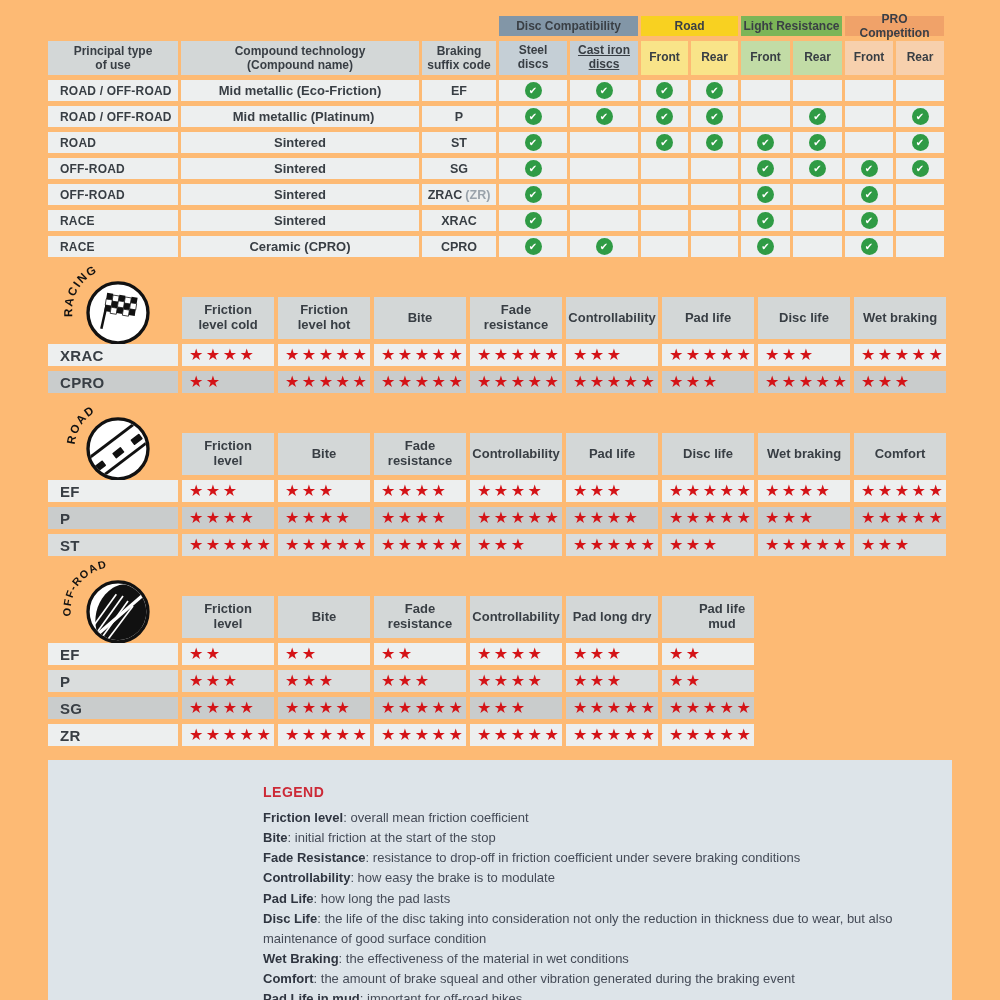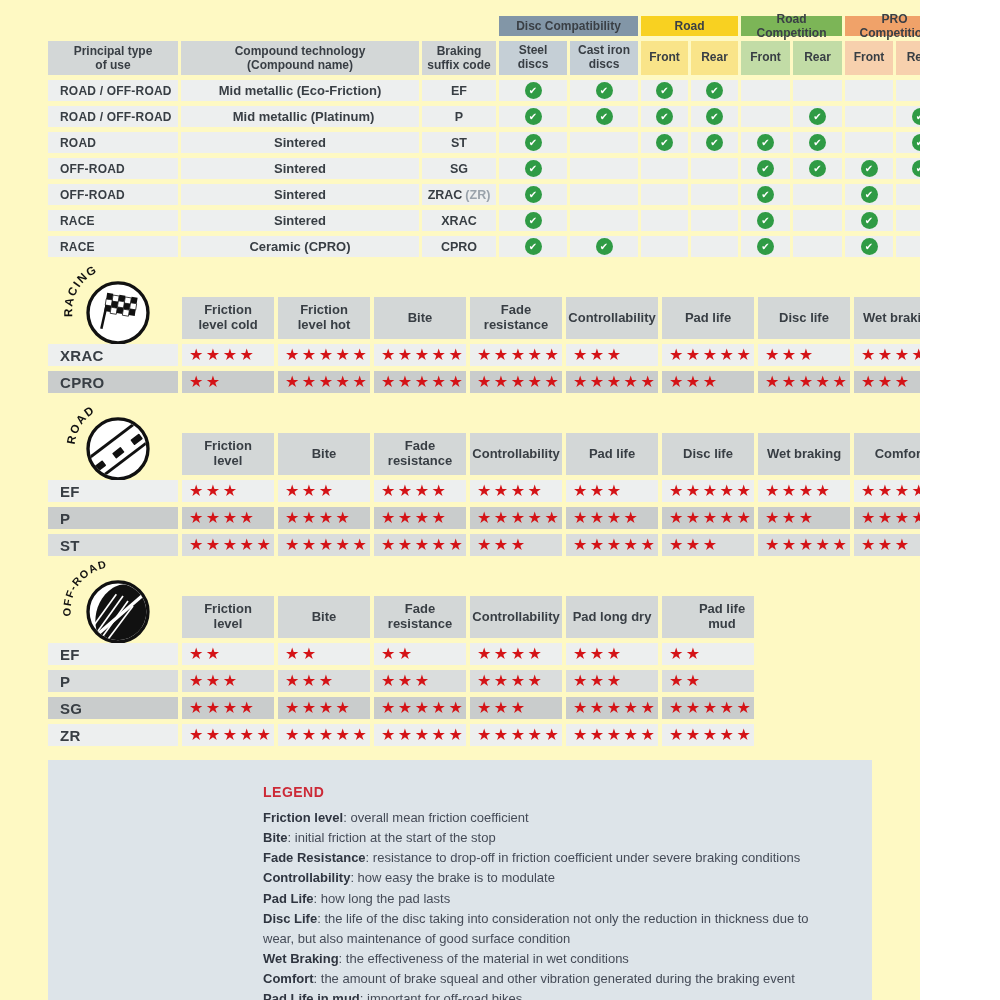--- a/index.html
+++ b/index.html
@@ -10,21 +10,21 @@
     --green:#2f9b45;
     --disc:#8296a7; --disc-sub:#c5cfd6;
     --roady:#f8d121; --roady-sub:#f9e489;
     --lc:#7cb557;   --lc-sub:#c2dca6;
     --pro:#f0a269;  --pro-sub:#f7d0ad;
     --legendbg:#dde4e9; --legendred:#cc2936;
     --shade-light:#edefef; --shade-mid:#dadddd; --shade-dark:#c9cccc;
   }
   *{box-sizing:border-box; margin:0; padding:0;}
   body{background:#fff; font-family:"Liberation Sans", sans-serif; color:var(--ink);}
-  .page{width:920px; height:1000px; padding:16px 48px; background:#fef9c3; overflow:hidden;}
+  .page{width:1000px; height:1000px; padding:16px 48px; background:#fdba74; overflow:hidden;}
 
   
   .compat-grid{
     display:grid;
     grid-template-columns:130px 238px 74px 68px 68px 47px 47px 49px 49px 48px 48px;
     grid-template-rows:20px 34px repeat(7, 21px);
     column-gap:3px; row-gap:5px;
   }
   .gcell{display:flex; align-items:center; justify-content:center; text-align:center;}
   .group-head{font-size:12px; font-weight:bold; color:#3a3f45;}
@@ -63,31 +63,31 @@
 </style>
 </head>
 <body>
 
 <div class="page">
 
   <section>
     <div id="compatGrid" class="compat-grid">
         <div class="gcell group-head" style="grid-area: 1 / 4 / auto / span 2; background: rgb(130, 150, 167);">Disc Compatibility</div>
         <div class="gcell group-head" style="grid-area: 1 / 6 / auto / span 2; background: rgb(248, 209, 33);">Road</div>
-        <div class="gcell group-head" style="grid-area: 1 / 8 / auto / span 2; background: rgb(124, 181, 87);">Road Competition</div>
+        <div class="gcell group-head" style="grid-area: 1 / 8 / auto / span 2; background: rgb(124, 181, 87);">Light Resistance</div>
         <div class="gcell group-head" style="grid-area: 1 / 10 / auto / span 2; background: rgb(240, 162, 105);">PRO Competition</div>
         <div class="gcell col-head" style="grid-area: 2 / 1;">Principal type
 of use</div>
         <div class="gcell col-head" style="grid-area: 2 / 2;">Compound technology
 (Compound name)</div>
         <div class="gcell col-head" style="grid-area: 2 / 3;">Braking
 suffix code</div>
         <div class="gcell sub-head" style="grid-area: 2 / 4; background: rgb(197, 207, 214);">Steel
 discs</div>
-        <div class="gcell sub-head" style="grid-area: 2 / 5; background: rgb(197, 207, 214);">Cast iron
+        <div class="gcell sub-head" style="grid-area: 2 / 5; background: rgb(197, 207, 214); text-decoration: underline;">Cast iron
 discs</div>
         <div class="gcell sub-head" style="grid-area: 2 / 6; background: rgb(249, 228, 137);">Front</div>
         <div class="gcell sub-head" style="grid-area: 2 / 7; background: rgb(249, 228, 137);">Rear</div>
         <div class="gcell sub-head" style="grid-area: 2 / 8; background: rgb(194, 220, 166);">Front</div>
         <div class="gcell sub-head" style="grid-area: 2 / 9; background: rgb(194, 220, 166);">Rear</div>
         <div class="gcell sub-head" style="grid-area: 2 / 10; background: rgb(247, 208, 173);">Front</div>
         <div class="gcell sub-head" style="grid-area: 2 / 11; background: rgb(247, 208, 173);">Rear</div>
         <div class="gcell data-cell use-cell" style="grid-area: 3 / 1;">ROAD / OFF-ROAD</div>
         <div class="gcell data-cell compound-cell" style="grid-area: 3 / 2;">Mid metallic (Eco-Friction)</div>
         <div class="gcell data-cell suffix-cell" style="grid-area: 3 / 3;">EF</div>

